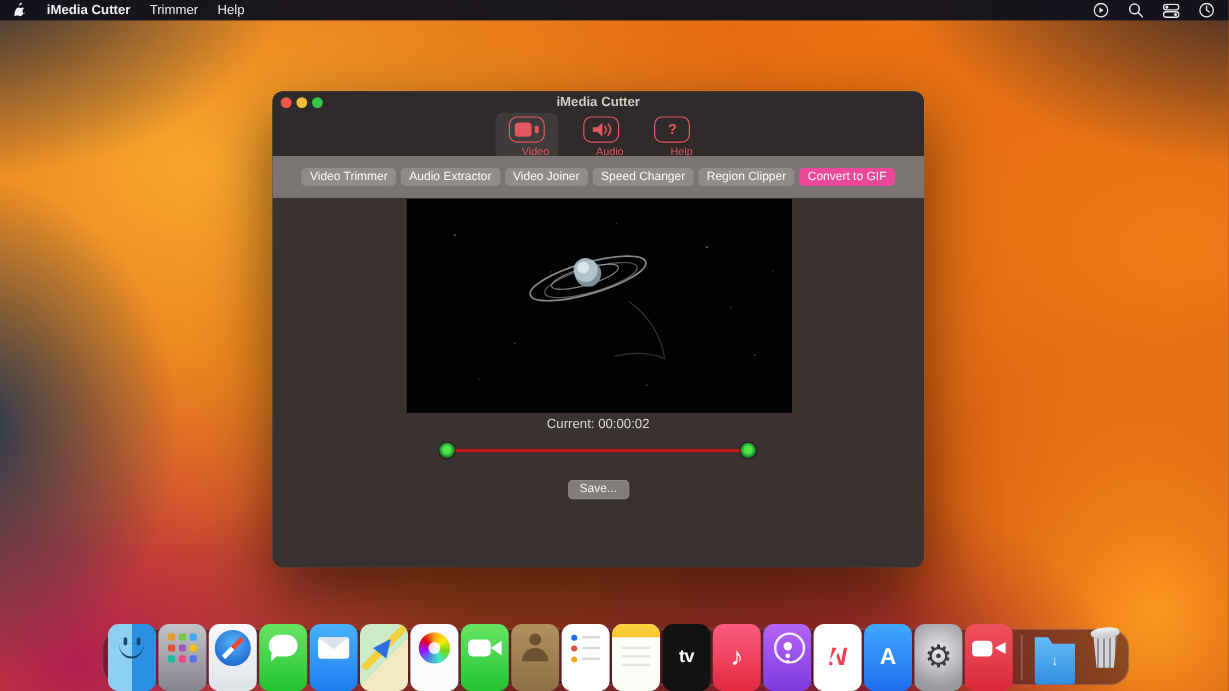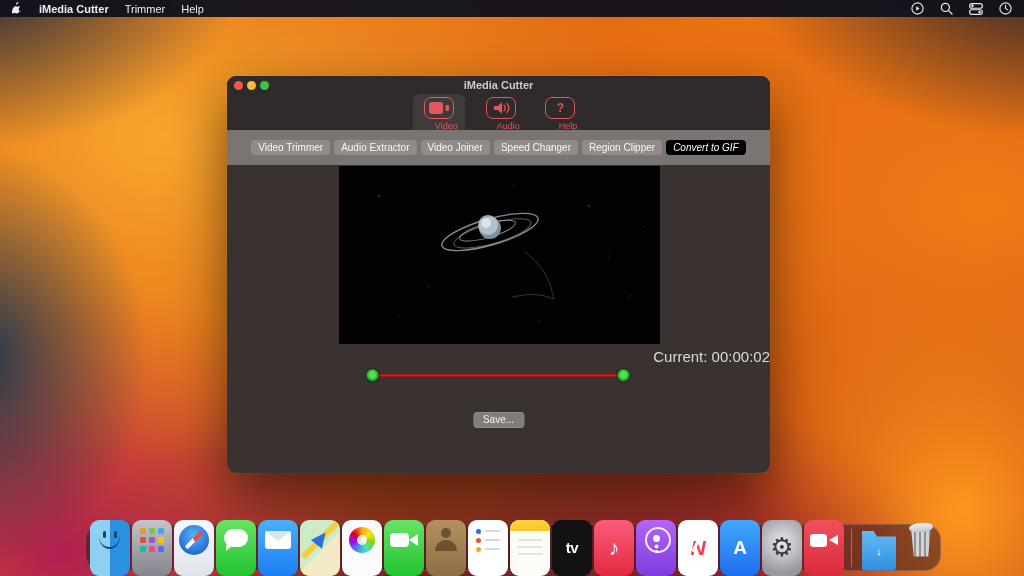--- a/index.html
+++ b/index.html
@@ -37,33 +37,33 @@
   .toolbar{position:absolute;top:18px;left:0;right:0;display:flex;justify-content:center;gap:10px;}
   .tool-item{display:flex;flex-direction:column;align-items:center;gap:2px;padding:3px 7px 2px;border-radius:6px;}
   .tool-item.selected{background:rgba(255,255,255,.08);}
   .tool-icon{width:30px;height:22px;border:1.5px solid #e25760;border-radius:7px;
     display:flex;align-items:center;justify-content:center;color:#e25760;font-size:12px;font-weight:700;}
   .tool-label{font-size:9px;color:#e25760;margin-left:15px;}
   .tabstrip{position:absolute;top:54px;left:0;right:0;height:35px;background:#7a7573;
     display:flex;align-items:center;justify-content:center;gap:4px;}
   .tab-btn{font-size:10px;color:#faf9f8;background:#908c89;border:none;border-radius:4px;
     padding:1.5px 7px;line-height:12px;white-space:nowrap;}
-  .tab-btn.highlight{background:#000000;font-style:italic;}
+  .tab-btn.highlight{background:#ec4899;}
   
   .video-frame{position:absolute;left:112px;top:90px;width:321px;height:178px;background:#020202;}
-  .current-label{position:absolute;left:0;right:0;top:272px;text-align:right;font-size:15px;color:#ddd8d5;}
+  .current-label{position:absolute;left:0;right:0;top:272px;text-align:center;font-size:11px;color:#ddd8d5;}
   .slider{position:absolute;left:141px;top:293px;width:260px;height:13px;}
   .slider .track{position:absolute;left:4px;right:4px;top:5px;height:3px;background:linear-gradient(180deg,#8f1212,#d41f1f 50%,#8f1212);border-radius:2px;}
   .handle{position:absolute;top:0;width:13px;height:13px;border-radius:50%;
     background:radial-gradient(circle at 50% 45%, #4fe54f 0 30%, #1d8f2a 60%, #123c20 75%);
     box-shadow:0 0 0 1px rgba(0,0,0,.35);}
   .handle.left{left:-2px;} .handle.right{right:-2px;}
   .times-row{position:absolute;left:118px;top:313px;width:290px;display:flex;justify-content:space-between;
     font-size:10.5px;color:#ddd8d5;}
-  .save-btn{position:absolute;left:50%;transform:translateX(-50%);top:336px;background:#827d7a;
+  .save-btn{position:absolute;left:50%;transform:translateX(-50%);top:324px;background:#827d7a;
     color:#f4f2f1;font-size:10px;border:none;border-radius:4px;padding:2px 10px;line-height:12px;
     box-shadow:inset 0 0 0 0.5px rgba(255,255,255,.2);}
   
   .dock{position:absolute;left:85px;top:524px;width:856px;height:47px;border-radius:16px;
     background:rgba(56,24,34,.55);border:0.5px solid rgba(255,255,255,.16);
     display:flex;align-items:center;gap:2px;padding:3px 4px;z-index:40;backdrop-filter:blur(6px);}
   .dock-icon{position:relative;width:40px;height:56px;border-radius:9px;flex:0 0 auto;overflow:visible;}
   .dock-icon .glyph{position:absolute;inset:0;display:flex;align-items:center;justify-content:center;
     color:#fff;font-weight:700;}
   .run-dot{position:absolute;left:50%;bottom:-5px;width:3px;height:3px;margin-left:-1.5px;border-radius:50%;

